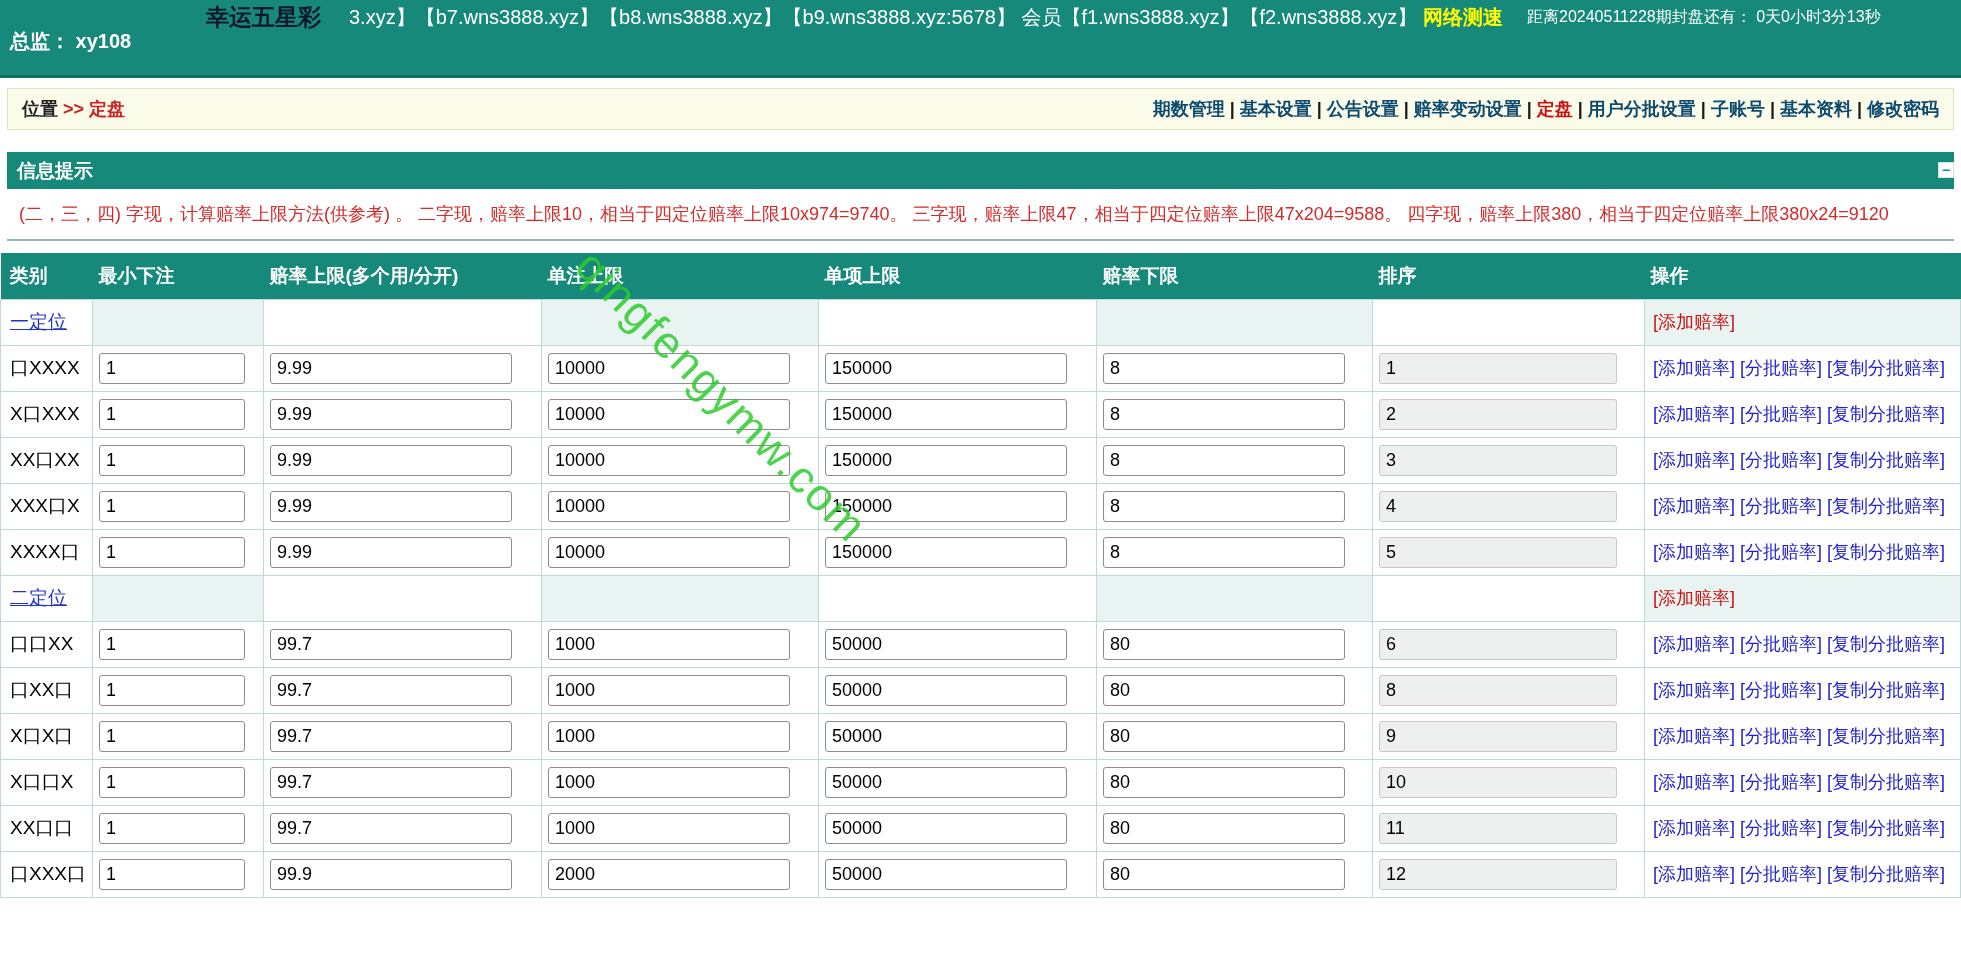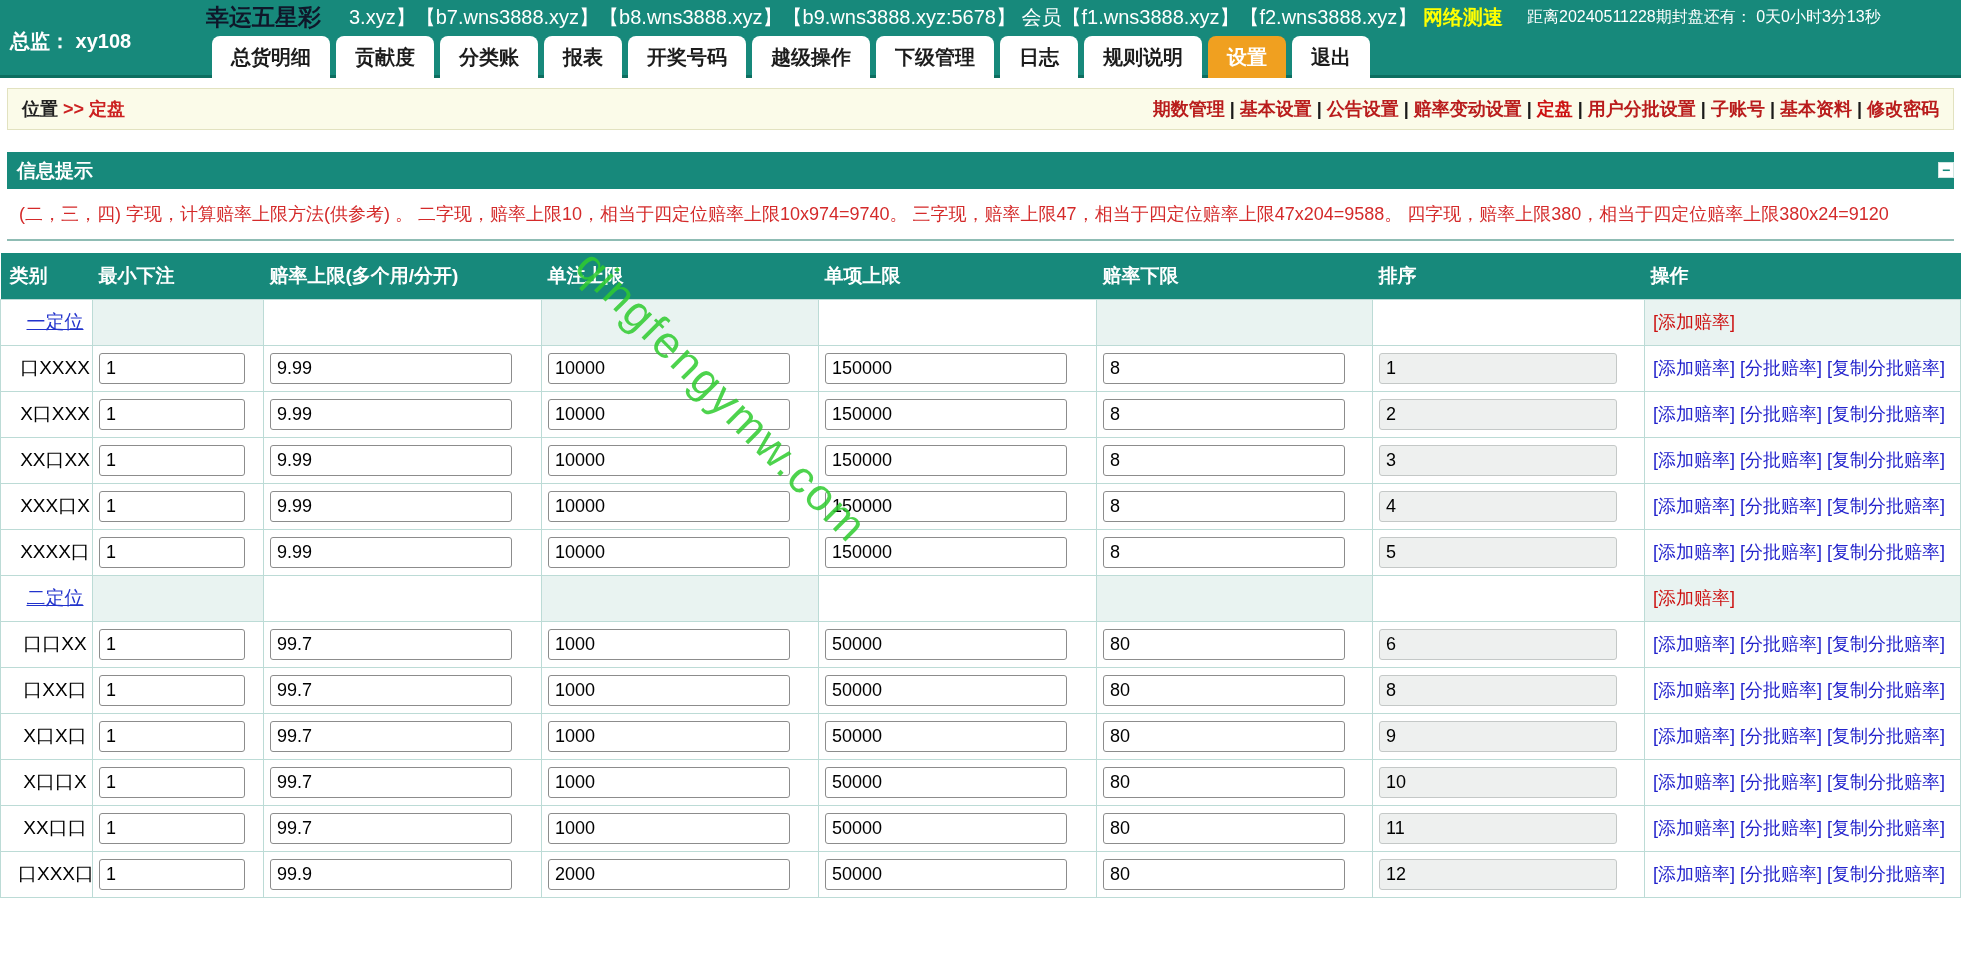--- a/index.html
+++ b/index.html
@@ -20,40 +20,40 @@
   .tab { background:#ffffff; color:#1c1c1c; font-weight:bold; font-size:20px; padding:8px 19px;
          border-radius:8px 8px 0 0; height:42px; line-height:26px; cursor:pointer; white-space:nowrap; }
   .tab.active { background:#F0A020; color:#ffffff; }
   
   .breadcrumb { margin:10px 7px 0; background:#FBFBE9; border:1px solid #E2E2C0; height:42px;
                 display:flex; align-items:center; justify-content:space-between; padding:0 14px;
                 font-weight:bold; font-size:18px; color:#222; }
   .crumb-left { white-space:nowrap; }
   .crumb-red { color:#CC2222; }
   .crumb-right { white-space:nowrap; overflow:hidden; }
-  .crumb-link { color:#b91c1c; cursor:pointer; text-decoration:none; }
+  .crumb-link { color:#0c4a6e; cursor:pointer; text-decoration:none; }
   .crumb-link.active { color:#CC1111; }
   .crumb-sep { color:#1a1a1a; }
   
   .notice { margin:22px 7px 0; }
   .notice-head { background:#17897B; height:37px; display:flex; align-items:center; color:#fff;
                  font-weight:bold; font-size:19px; padding:0 10px; position:relative; }
   .collapse-box { position:absolute; right:0px; top:10px; width:16px; height:16px; background:#fff;
                   color:#17897B; font-size:14px; line-height:14px; text-align:center; font-weight:bold;
                   border:1px solid #cfe5e1; cursor:pointer; }
   .notice-body { background:#fff; border-bottom:2px solid #8FBCB4; padding:13px 12px; color:#D42A2A;
                  font-size:18px; white-space:nowrap; overflow:hidden; }
   
   table.grid { margin-top:12px; width:1961px; border-collapse:collapse; table-layout:fixed; }
   .grid th { background:#17897B; color:#fff; font-weight:bold; font-size:19px; text-align:left;
              height:46px; padding:0 0 0 6px; white-space:nowrap; }
   .grid th:first-child { padding-left:9px; }
   .grid td { border:1px solid #BCDBD6; height:46px; padding:0; font-size:19px; color:#000;
              background:#fff; white-space:nowrap; overflow:hidden; }
-  .grid td.cat { padding-left:17px;text-align:center; }
+  .grid td.cat { padding-left:9px; }
   tr.sec td:nth-child(even) { background:#E9F3F1; }
   .sec-link { color:#2233CC; text-decoration:underline; font-size:19px; cursor:pointer; }
   .inp { height:31px; border:1px solid #8C8C8C; border-radius:3px; font-size:18px; padding:0 6px;
          font-family:inherit; margin-left:6px; width:146px; color:#000; background:#fff; }
   .inp.wide { width:242px; }
   .inp.sort { width:238px; background:#EEF0EF; border-color:#C4C8C7; }
   td.op { padding-left:8px; font-size:18px; }
   td.op a { text-decoration:none; margin-right:5px; cursor:pointer;text-align:center; }
   a.row-op { color:#2222CC; }
   a.sec-op { color:#CC1111; }
@@ -66,33 +66,20 @@
 <body>
 
 <div class="topbar">
   <span class="role">总监： xy108</span>
   <div class="row1">
     <span class="site">幸运五星彩</span>
     <span class="marquee">3.xyz】【b7.wns3888.xyz】【b8.wns3888.xyz】【b9.wns3888.xyz:5678】 会员【f1.wns3888.xyz】【f2.wns3888.xyz】【f3.wns388</span>
     <span class="speed">网络测速</span>
     <span class="countdown">距离20240511228期封盘还有： 0天0小时3分13秒</span>
   </div>
-  <div class="tabs">
-      <div class="tab">总货明细</div>
-      <div class="tab">贡献度</div>
-      <div class="tab">分类账</div>
-      <div class="tab">报表</div>
-      <div class="tab">开奖号码</div>
-      <div class="tab">越级操作</div>
-      <div class="tab">下级管理</div>
-      <div class="tab">日志</div>
-      <div class="tab">规则说明</div>
-      <div class="tab active">设置</div>
-      <div class="tab">退出</div>
-    </div>
 </div>
 
 <div class="breadcrumb">
   <div class="crumb-left">
     <span>位置</span>
     <span class="crumb-red">&gt;&gt;</span>
     <span class="crumb-red">定盘</span>
   </div>
   <div class="crumb-right"><a class="crumb-link">期数管理</a><span class="crumb-sep"> | </span><a class="crumb-link">基本设置</a><span class="crumb-sep"> | </span><a class="crumb-link">公告设置</a><span class="crumb-sep"> | </span><a class="crumb-link">赔率变动设置</a><span class="crumb-sep"> | </span><a class="crumb-link active">定盘</a><span class="crumb-sep"> | </span><a class="crumb-link">用户分批设置</a><span class="crumb-sep"> | </span><a class="crumb-link">子账号</a><span class="crumb-sep"> | </span><a class="crumb-link">基本资料</a><span class="crumb-sep"> | </span><a class="crumb-link">修改密码</a></div>
 </div>

